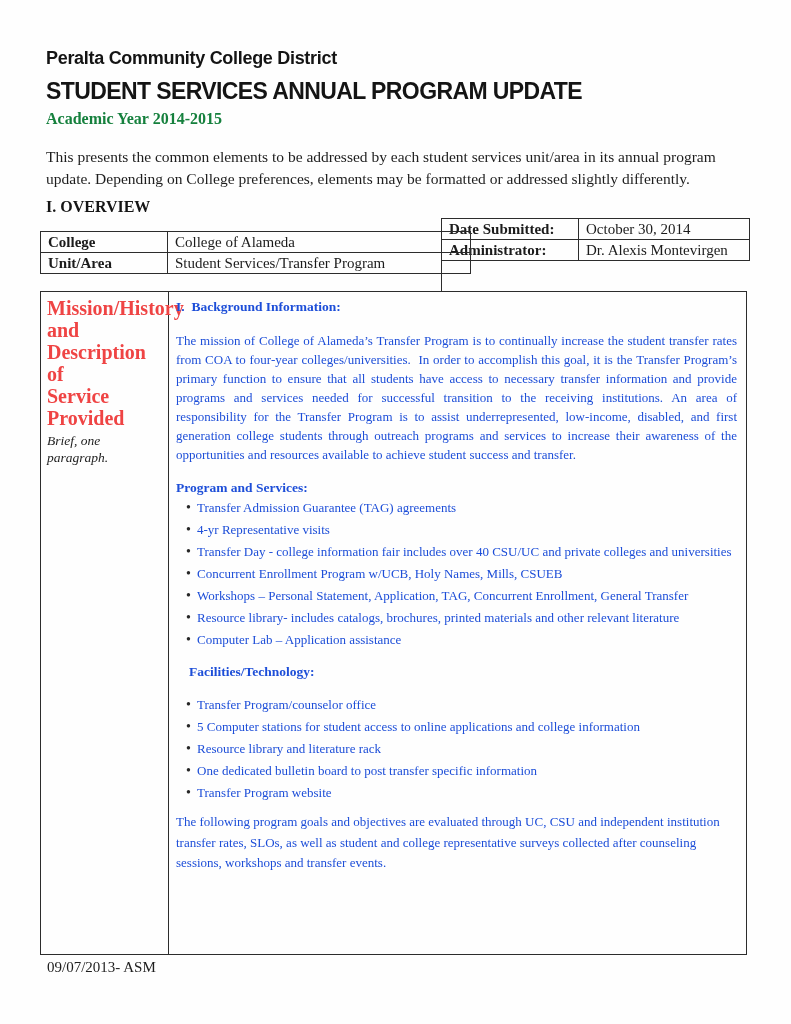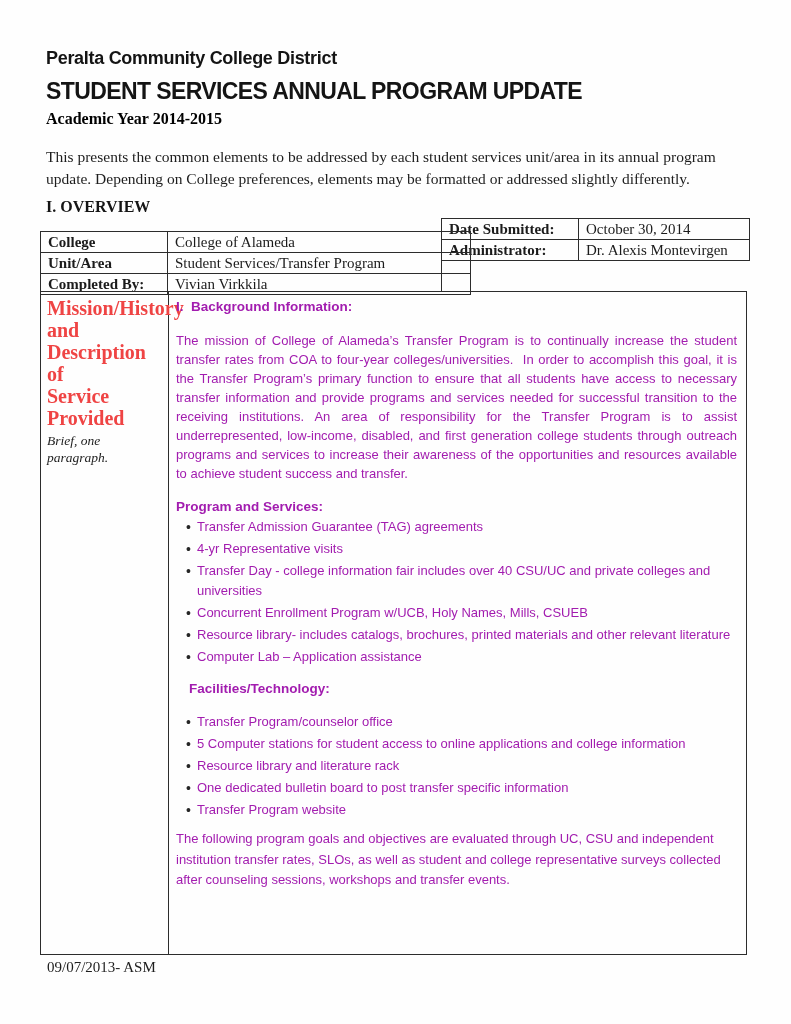--- a/index.html
+++ b/index.html
@@ -15,21 +15,21 @@
   
   .doc-header{position:absolute;left:46px;top:42px;width:710px;}
   .title-line{
     font-family:"Liberation Sans", sans-serif;
     font-weight:700;color:#141414;
     font-size:18px;line-height:33px;letter-spacing:-0.3px;
   }
   .title-line.caps{font-size:23px;letter-spacing:-0.6px;}
   .academic-year{
     font-family:"Liberation Serif", serif;
-    font-weight:700;font-size:16px;line-height:22px;color:#000000;
+    font-weight:700;font-size:16px;line-height:22px;color:#15803d;
   }
   .intro{
     position:absolute;left:46px;top:146px;width:708px;
     font-size:15.5px;line-height:21.5px;color:#1d1d1d;
   }
   .section-heading{
     position:absolute;left:46px;top:198px;
     font-weight:700;font-size:16px;color:#151515;
   }
   
@@ -50,22 +50,22 @@
     border:1px solid #2c2c2c;display:flex;box-sizing:border-box;
   }
   .mission-label{
     width:128px;flex:0 0 128px;border-right:1px solid #2c2c2c;
     padding:5px 4px 0 6px;box-sizing:border-box;
   }
   .mission-label .lbl-line{font-weight:700;font-size:20px;line-height:22px;color:#ef4444;}
   .mission-label .lbl-note{font-style:italic;font-size:13.5px;line-height:17px;margin-top:3px;color:#222;}
   .mission-content{
     flex:1;padding:5px 9px 0 7px;box-sizing:border-box;
-    font-family:Liberation Sans, sans-serif;
-    font-size:13px;color:#a21caf;
+    font-family:Liberation Serif, serif;
+    font-size:13px;color:#1d4ed8;
   }
   .bg-heading{font-weight:700;font-size:13.5px;line-height:19px;}
   .mission-paragraph{
     margin:15px 0 0 0;text-align:justify;line-height:19px;
   }
   .sub-heading{font-weight:700;font-size:13.5px;line-height:19px;margin-top:14px;}
   .sub-heading.indented{margin-left:13px;margin-top:12px;}
   ul.bullets{list-style:none;margin:1px 0 0 0;padding:0;}
   ul.bullets.gap-top{margin-top:14px;}
   ul.bullets li{
@@ -114,24 +114,20 @@
   <table class="table-left">
     <tbody>
       <tr>
         <td class="lbl">College</td>
         <td>College of Alameda</td>
       </tr>
       <tr>
         <td class="lbl">Unit/Area</td>
         <td>Student Services/Transfer Program</td>
       </tr>
-      <tr>
-        <td class="lbl">Completed By:</td>
-        <td>Vivian Virkkila</td>
-      </tr>
     </tbody>
   </table>
 
   <div class="mission-row">
     <div class="mission-label">
       <div class="lbl-line">Mission/History</div>
       <div class="lbl-line">and</div>
       <div class="lbl-line">Description of</div>
       <div class="lbl-line">Service Provided</div>
       <div class="lbl-note">Brief, one paragraph.</div>
@@ -139,20 +135,21 @@
     <div class="mission-content">
       <div class="bg-heading">I.&nbsp; Background Information:</div>
       <p class="mission-paragraph">The mission of College of Alameda’s Transfer Program is to continually increase the student transfer rates from COA to four-year colleges/universities.&nbsp; In order to accomplish this goal, it is the Transfer Program’s primary function to ensure that all students have access to necessary transfer information and provide programs and services needed for successful transition to the receiving institutions. An area of responsibility for the Transfer Program is to assist underrepresented, low-income, disabled, and first generation college students through outreach programs and services to increase their awareness of the opportunities and resources available to achieve student success and transfer.</p>
 
       <div class="sub-heading">Program and Services:</div>
       <ul class="bullets">
         <li>Transfer Admission Guarantee (TAG) agreements</li>
         <li>4-yr Representative visits</li>
         <li>Transfer Day - college information fair includes over 40 CSU/UC and private colleges and universities</li>
         <li>Concurrent Enrollment Program w/UCB, Holy Names, Mills, CSUEB</li>
+        <li>Workshops – Personal Statement, Application, TAG, Concurrent Enrollment, General Transfer</li>
         <li>Resource library- includes catalogs, brochures, printed materials and other relevant literature</li>
         <li>Computer Lab – Application assistance</li>
       </ul>
 
       <div class="sub-heading indented">Facilities/Technology:</div>
       <ul class="bullets gap-top">
         <li>Transfer Program/counselor office</li>
         <li>5 Computer stations for student access to online applications and college information</li>
         <li>Resource library and literature rack</li>
         <li>One dedicated bulletin board to post transfer specific information</li>

